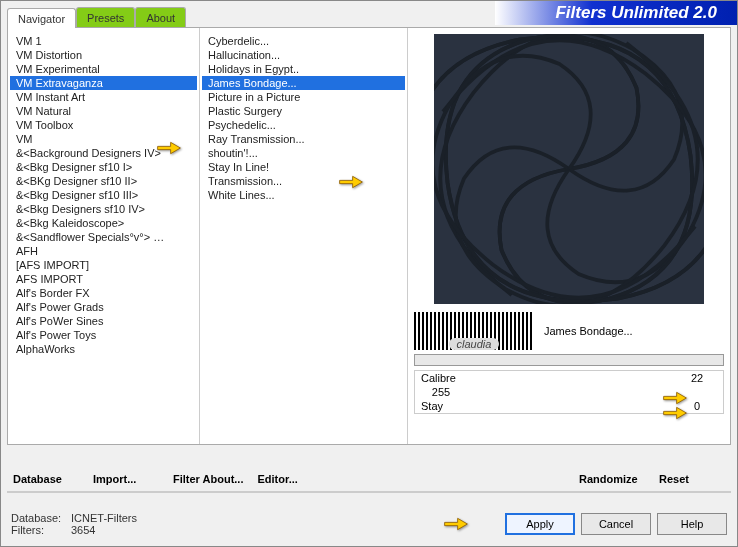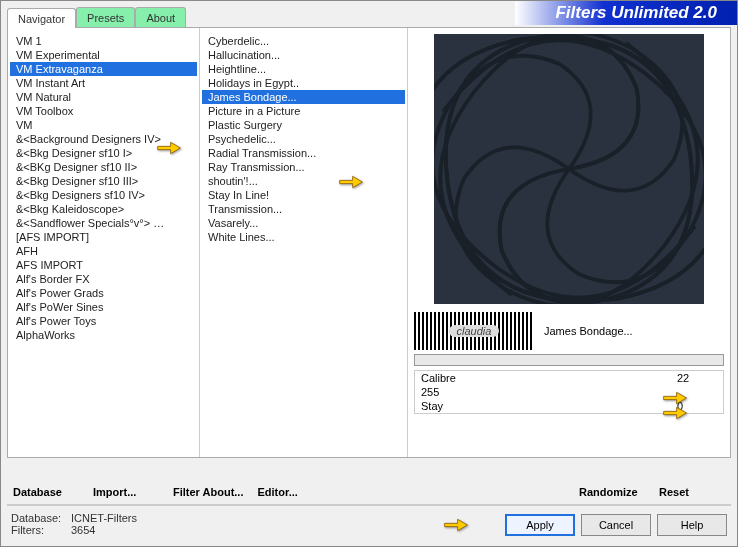--- a/index.html
+++ b/index.html
@@ -1,46 +1,46 @@
 <!DOCTYPE html>
 <html><head>
 <meta charset="utf-8">
 <style>
   * { box-sizing: border-box; margin: 0; padding: 0; font-family: Tahoma, Arial, sans-serif; font-size: 11px; }
   body { background: #f0f0f0; }
   .window { width: 738px; height: 547px; background: #f0f0f0; border: 1px solid #888; position: relative; display: flex; flex-direction: column; }
   .header { height: 26px; display: flex; align-items: flex-end; padding-left: 6px; position: relative; }
-  .title-banner { position: absolute; right: 0; top: 0; font-weight: bold; font-style: italic; font-size: 17px; color: #fff; padding: 2px 20px 2px 40px; background: linear-gradient(90deg, #fff 0%, #1030d0 40%, #0020b0 100%); }
+  .title-banner { position: absolute; right: 0; top: 0; font-weight: bold; font-style: italic; font-size: 17px; color: #fff; padding: 2px 20px 2px 60px; background: linear-gradient(90deg, #fff 0%, #1030d0 40%, #0020b0 100%); }
   .tabs { display: flex; position: relative; z-index: 2; }
-  .tab { padding: 4px 10px 3px; background: #86efac; border: 1px solid #aaa; border-bottom: none; margin-right: 0; cursor: pointer; border-top-left-radius: 3px; border-top-right-radius: 3px; color: #333; }
+  .tab { padding: 4px 10px 3px; background: #84cc16; border: 1px solid #aaa; border-bottom: none; margin-right: 0; cursor: pointer; border-top-left-radius: 3px; border-top-right-radius: 3px; color: #333; }
   .tab.active { background: #fff; position: relative; top: 1px; }
   .main { flex: 1; display: flex; background: #fff; border: 1px solid #aaa; margin: 0 6px; position: relative; }
   .col { overflow: hidden; display: flex; flex-direction: column; }
   .col-a { width: 192px; border-right: 1px solid #ccc; }
   .col-b { width: 208px; border-right: 1px solid #ccc; }
   .col-c { flex: 1; padding: 6px; position: relative; }
   .list { flex: 1; overflow-y: auto; padding: 6px 2px; }
   .list-item { padding: 1px 6px; white-space: nowrap; cursor: pointer; color: #222; }
   .list-item.selected { background: #2070e0; color: #fff; }
   .preview { width: 270px; height: 270px; margin: 0 auto 6px; background: #2a3240; position: relative; overflow: hidden; display:flex; align-items:center; justify-content:center;}
   .preview svg { width:100%; height:100%; }
   .filter-name-row { display: flex; align-items: center; margin: 2px 0 4px; }
-  .claudia-logo { width:120px;height:38px;display:flex;align-items:center;justify-content:center;background:repeating-linear-gradient(90deg,#000 0 2px,#fff 2px 4px);color:#444;font-style:italic;font-family:cursive;font-size:14px;position:relative;}
+  .claudia-logo { width:120px;height:38px;display:flex;align-items:flex-end;justify-content:center;background:repeating-linear-gradient(90deg,#000 0 2px,#fff 2px 4px);color:#444;font-style:italic;font-family:cursive;font-size:14px;position:relative;}
   .claudia-logo span{background:#ddd;border-radius:10px;padding:0 8px;}
   .filter-name-lbl { flex: 1; padding: 2px 4px 2px 10px; background: #fff; }
   .param-box { border: 1px solid #ccc; }
   .progress-bar { height: 12px; background: #e8e8e8; border: 1px solid #999; margin-bottom: 4px; }
   .param-row { display: flex; padding: 1px 6px; }
   .param-label { flex: 1; }
-  .param-value { width: 40px; text-align: left; }
+  .param-value { width: 40px; text-align: center; }
   .hr { height: 2px;background:#ccc; margin: 0 6px; }
   .btnrow1 { display: flex; padding: 6px 8px 4px; gap: 6px; }
   .btnrow1 .fbtn { padding: 2px 4px; min-width: 74px; cursor: pointer; margin-top: 20px; }
   .spacer { flex: 1; }
-  .footer { display: flex; padding: 6px 10px 10px; align-items: flex-end; }
+  .footer { display: flex; padding: 6px 10px 10px; align-items: center; margin-top: 13px; }
   .footer-info { font-size: 11px; color: #333; }
   .footer-info .lbl { display: inline-block; width: 60px; }
   .footer-btns { display: flex; gap: 6px; align-items:center; }
   .btn { min-width: 70px; height: 22px; border: 1px solid #888; background: #e8e8e8; cursor: pointer; display:flex;align-items:center;justify-content:center; }
   .btn.primary { border: 2px solid #2070e0; background: #eef4ff; }
   .hand { position: absolute; width: 26px; height: 20px; z-index: 10; pointer-events: none; }
   .hand svg { width: 100%; height: 100%; filter: drop-shadow(1px 1px 1px rgba(0,0,0,.4)); }
   .hand-a { left: 148px; top: 110px; }
   .hand-b { left: 330px; top: 144px; }
   .hand-f1 { right: 42px; top: 360px; }
@@ -57,59 +57,57 @@
       <div class="tab active"><span>Navigator</span></div>
       <div class="tab"><span>Presets</span></div>
       <div class="tab"><span>About</span></div>
     </div>
   </div>
 
   <div class="main">
     <div class="col col-a">
       <div class="list" id="category-list">
           <div class="list-item">VM 1</div>
+          <div class="list-item">VM Distortion</div>
           <div class="list-item">VM Experimental</div>
           <div class="list-item selected">VM Extravaganza</div>
           <div class="list-item">VM Instant Art</div>
           <div class="list-item">VM Natural</div>
           <div class="list-item">VM Toolbox</div>
           <div class="list-item">VM</div>
           <div class="list-item">&amp;&lt;Background Designers IV&gt;</div>
           <div class="list-item">&amp;&lt;Bkg Designer sf10 I&gt;</div>
           <div class="list-item">&amp;&lt;BKg Designer sf10 II&gt;</div>
           <div class="list-item">&amp;&lt;Bkg Designer sf10 III&gt;</div>
           <div class="list-item">&amp;&lt;Bkg Designers sf10 IV&gt;</div>
           <div class="list-item">&amp;&lt;Bkg Kaleidoscope&gt;</div>
           <div class="list-item">&amp;&lt;Sandflower Specials°v°&gt; …</div>
+          <div class="list-item">AFH</div>
           <div class="list-item">[AFS IMPORT]</div>
-          <div class="list-item">AFH</div>
           <div class="list-item">AFS IMPORT</div>
           <div class="list-item">Alf's Border FX</div>
           <div class="list-item">Alf's Power Grads</div>
           <div class="list-item">Alf's PoWer Sines</div>
           <div class="list-item">Alf's Power Toys</div>
           <div class="list-item">AlphaWorks</div>
         </div>
     </div>
     <div class="col col-b">
       <div class="list" id="filter-list">
           <div class="list-item">Cyberdelic...</div>
           <div class="list-item">Hallucination...</div>
-          <div class="list-item">Heightline...</div>
           <div class="list-item">Holidays in Egypt..</div>
           <div class="list-item selected">James Bondage...</div>
           <div class="list-item">Picture in a Picture</div>
           <div class="list-item">Plastic Surgery</div>
           <div class="list-item">Psychedelic...</div>
-          <div class="list-item">Radial Transmission...</div>
           <div class="list-item">Ray Transmission...</div>
           <div class="list-item">shoutin'!...</div>
           <div class="list-item">Stay In Line!</div>
           <div class="list-item">Transmission...</div>
-          <div class="list-item">Vasarely...</div>
           <div class="list-item">White Lines...</div>
         </div>
     </div>
     <div class="col col-c">
       <div class="preview">
         <svg viewBox="0 0 100 100">
           <rect width="100" height="100" fill="#2a3240"></rect>
           <g transform="translate(50 50)" stroke="#1a2028" stroke-width="1.4" fill="none">
             <path d="M0,0 Q30,-5 25,-30 Q15,-55 -15,-48 Q-50,-38 -45,5 Q-38,55 18,48 Q70,38 55,-25"></path>
             <path d="M0,0 Q5,30 30,25 Q55,15 48,-15 Q38,-50 -5,-45 Q-55,-38 -48,18 Q-38,70 25,55" transform="rotate(90)"></path>

